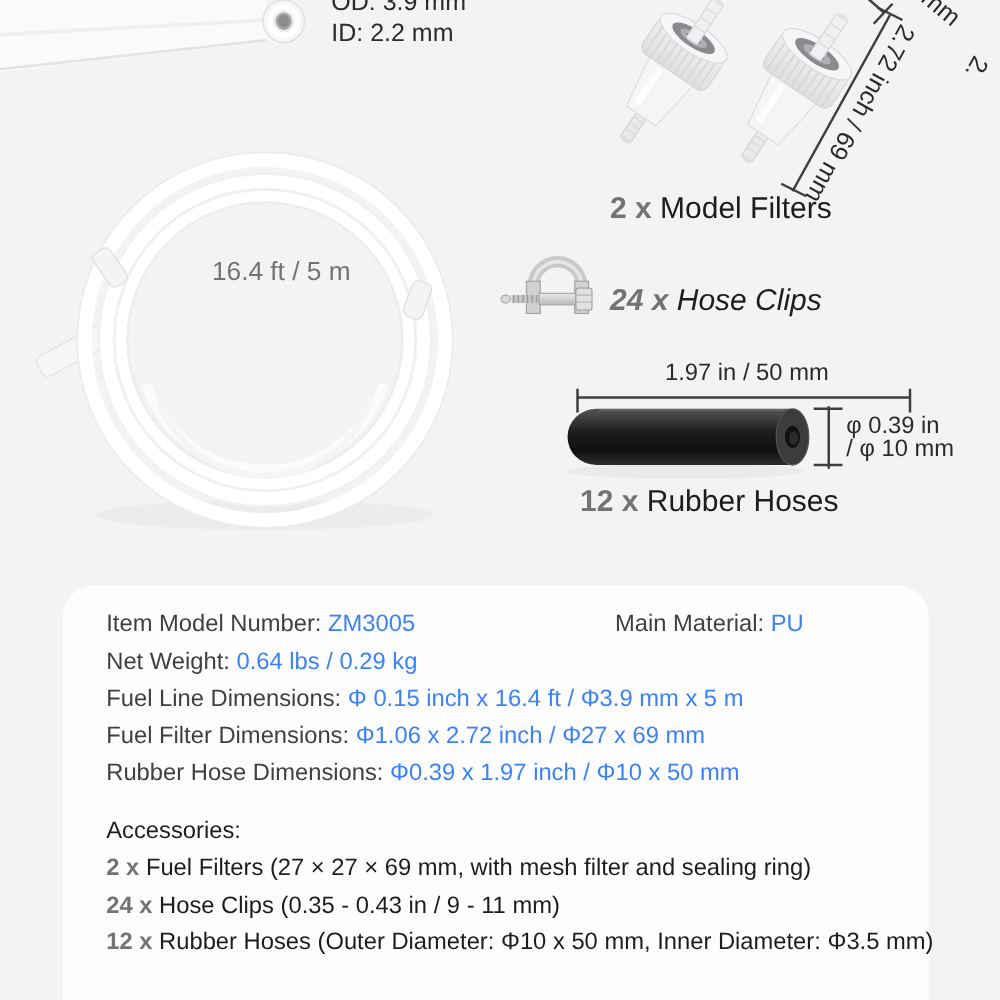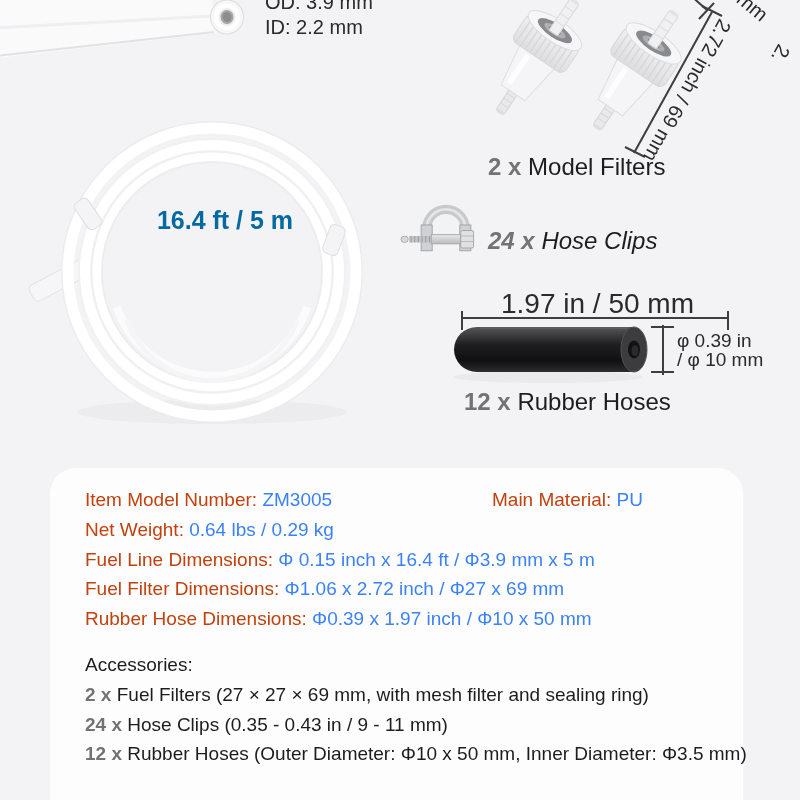--- a/index.html
+++ b/index.html
@@ -8,30 +8,30 @@
     background:#f3f3f5;
     font-family:"Liberation Sans",sans-serif;
     color:#1d1d1f;
   }
   #art{position:absolute;left:0;top:0;width:800px;height:800px;}
   .abs{position:absolute;}
   .qty{color:#737373;font-weight:bold;}
   .prod-label{font-size:24px;color:#1d1d1f;white-space:nowrap;}
   .dim-text{font-size:20px;color:#2a2a2c;white-space:nowrap;}
   .odid{font-size:20px;line-height:25px;color:#2b2b2d;}
-  .coil-len{font-size:25px;font-weight:bold;color:#0369a1;text-align:center;}
+  .coil-len{font-size:21px;font-weight:normal;color:#737373;text-align:center;}
   .rot{transform-origin:center center;}
   
   #panel{
     position:absolute;left:50px;top:468px;width:693px;height:400px;
     background:#fdfdfe;border-radius:26px;
   }
   #panel .inner{padding:17px 20px 0 35px;font-size:19px;line-height:29.8px;}
   .spec-row{white-space:nowrap;}
-  .spec-row .lbl{color:#c2410c;}
+  .spec-row .lbl{color:#404040;}
   .spec-row .val{color:#3b82f6;font-weight:normal;}
   .row-flex{display:flex;}
   .row-flex .cell1{width:407px;}
   .acc-title{margin-top:16px;}
   .acc-row{white-space:nowrap;}
 </style>
 </head>
 <body>
 
 <div id="stage">
@@ -171,21 +171,21 @@
 
   <div class="abs prod-label" style="left:464px;top:388px;">
     <span class="qty">12 x</span>
     <span>Rubber Hoses</span>
   </div>
 
   <div class="abs dim-text rot" style="left:597px;top:79px;width:180px;text-align:center;transform:rotate(119deg);">2.72 inch / 69 mm</div>
   <div class="abs dim-text rot" style="left:619px;top:-45px;width:170px;text-align:center;transform:rotate(40deg);">1.06 inch / 27 mm</div>
   <div class="abs dim-text rot" style="left:772px;top:42px;transform:rotate(119deg);">2.</div>
 
-  <div class="abs dim-text" style="left:465px;top:288px;width:265px;text-align:center;font-size:28px;">1.97 in / 50 mm</div>
+  <div class="abs dim-text" style="left:465px;top:288px;width:265px;text-align:center;font-size:19px;">1.97 in / 50 mm</div>
   <div class="abs dim-text" style="left:677px;top:331px;font-size:19px;line-height:19px;">
     <div>φ 0.39 in</div>
     <div>/ φ 10 mm</div>
   </div>
 
   <div id="panel">
     <div class="inner">
       <div class="spec-row row-flex">
         <div class="cell1">
           <span class="lbl">Item Model Number: </span><span class="val">ZM3005</span>

